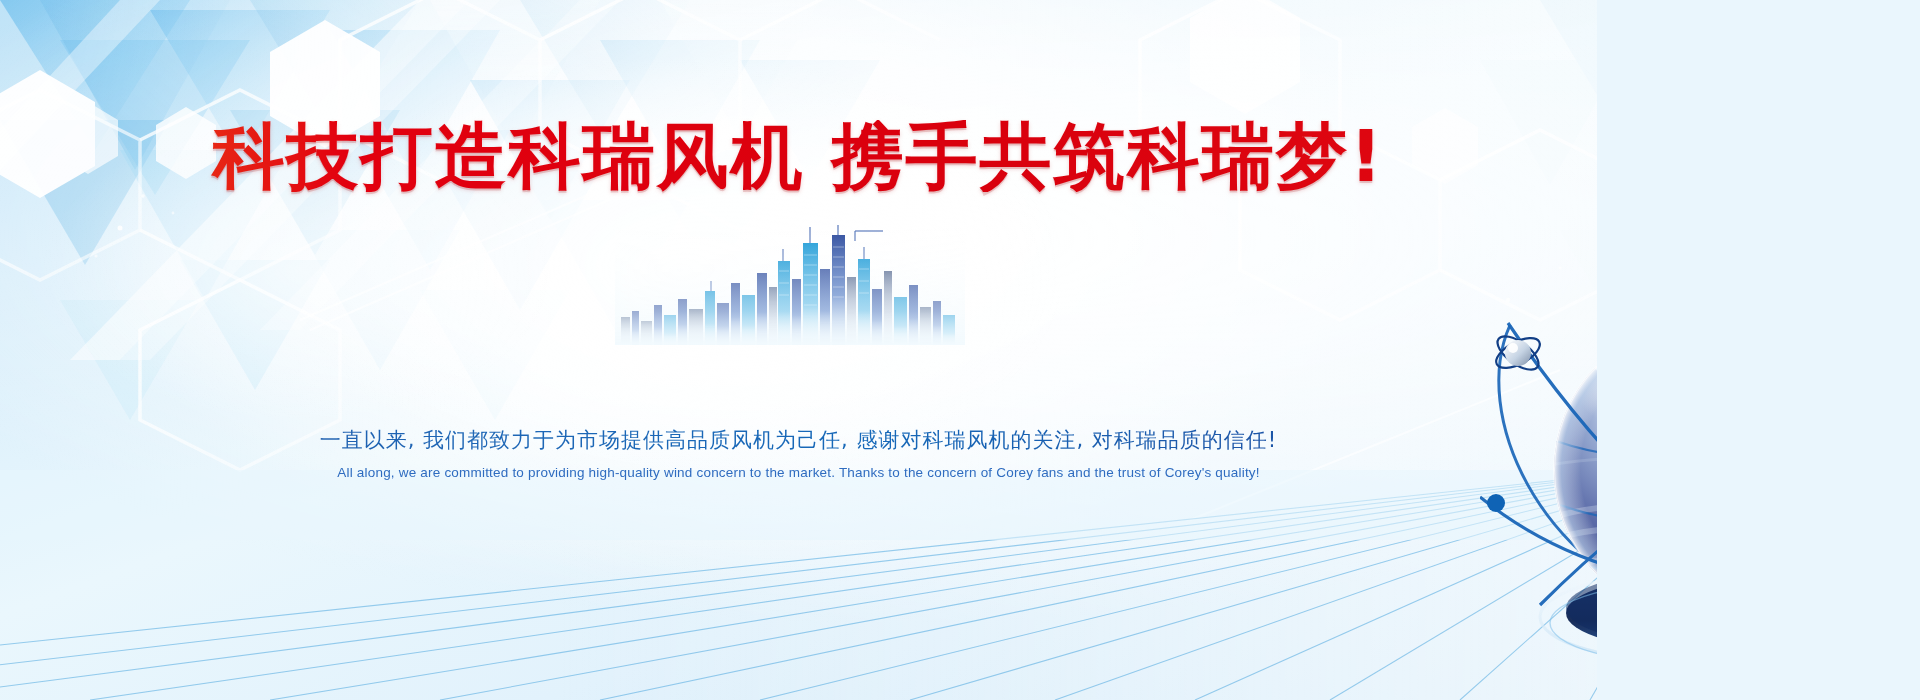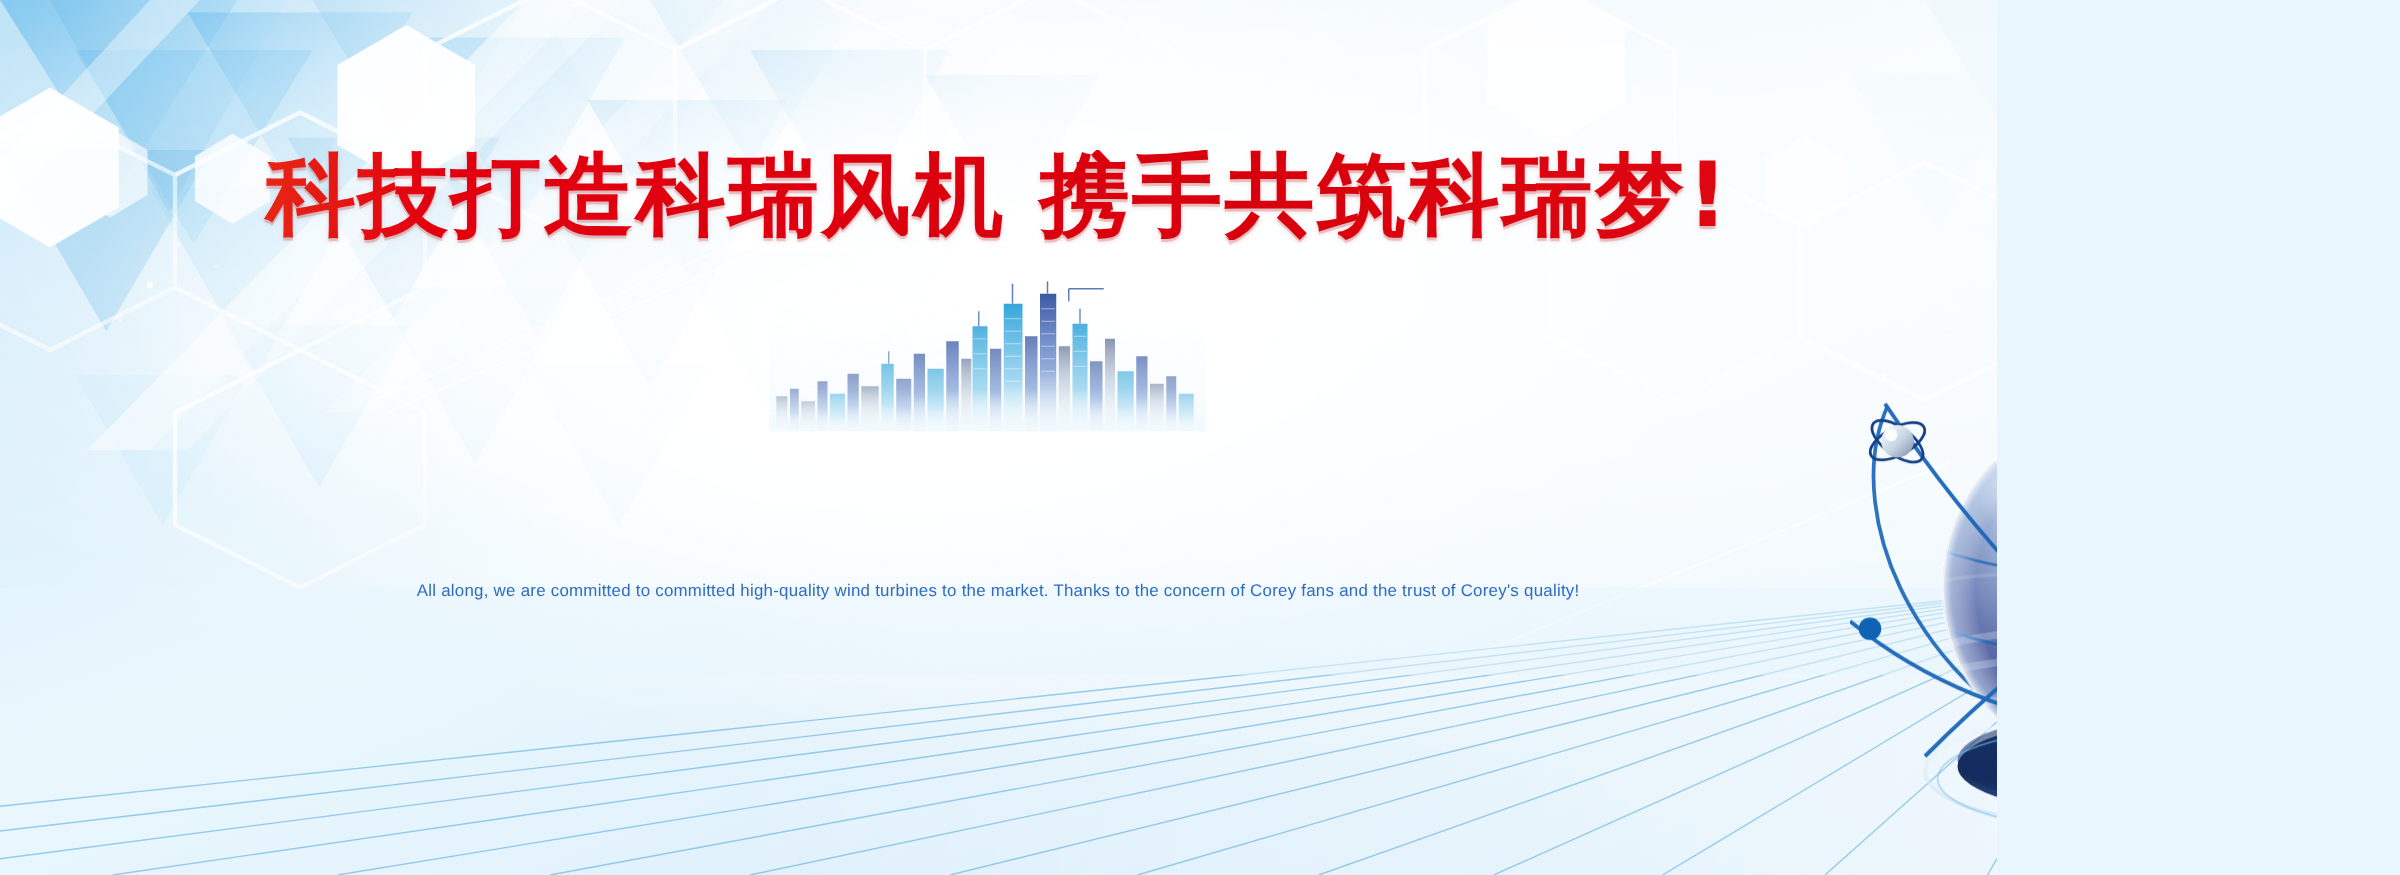--- a/index.html
+++ b/index.html
@@ -324,21 +324,22 @@
         <line x1="164" y1="58" x2="174" y2="58"></line>
       <line x1="164" y1="70" x2="174" y2="70"></line>
     </g>
 
     <rect x="0" y="0" width="350" height="120" fill="url(#cityFade)"></rect>
   </svg>
 
   <div id="headline-shadow">科技打造科瑞风机 携手共筑科瑞梦!</div>
   <div id="headline">科技打造科瑞风机 携手共筑科瑞梦!</div>
 
-  <div id="subtitle-en">All along, we are committed to committed high-quality wind turbines to the market. Thanks to the concern of Corey fans and the trust of Corey's quality!</div>
+  <div id="subtitle">一直以来, 我们都致力于为市场提供高品质风机为己任, 感谢对科瑞风机的关注, 对科瑞品质的信任!</div>
+  <div id="subtitle-en">All along, we are committed to providing high-quality wind concern to the market. Thanks to the concern of Corey fans and the trust of Corey's quality!</div>
 
   <svg id="globe-wrap" width="440" height="435" viewBox="0 0 440 435">
     <defs>
       <radialGradient id="sphereBody" cx="0.36" cy="0.28" r="0.86">
         <stop offset="0%" stop-color="#ffffff"></stop>
         <stop offset="12%" stop-color="#dfeaf6"></stop>
         <stop offset="30%" stop-color="#93a6cf"></stop>
         <stop offset="52%" stop-color="#5b6ba8"></stop>
         <stop offset="74%" stop-color="#3b4c8d"></stop>
         <stop offset="92%" stop-color="#26356e"></stop>

